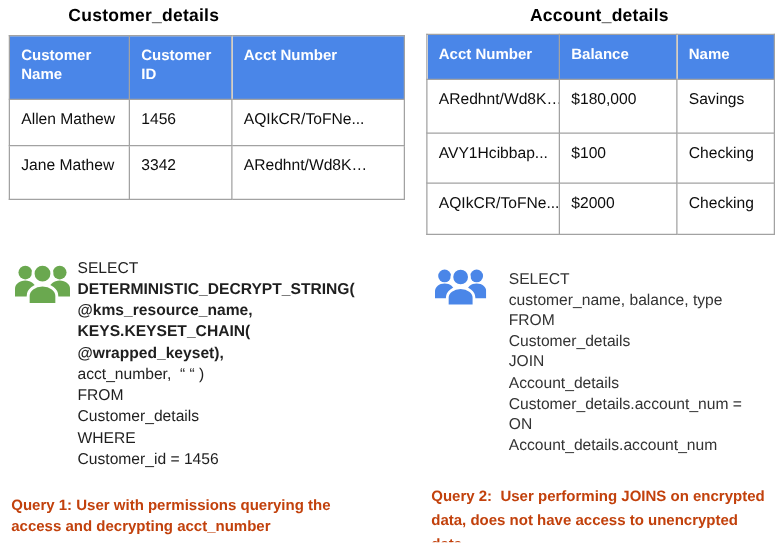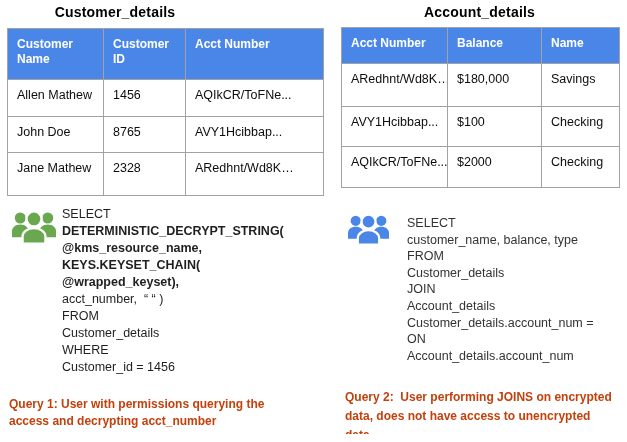--- a/index.html
+++ b/index.html
@@ -67,28 +67,23 @@
           <th>Customer ID</th>
           <th>Acct Number</th>
         </tr>
       </thead>
     <tbody>
         <tr class="r0">
           <td>Allen Mathew</td>
           <td>1456</td>
           <td>AQIkCR/ToFNe...</td>
         </tr>
-        <tr class="r1">
-          <td>John Doe</td>
-          <td>8765</td>
-          <td>AVY1Hcibbap...</td>
-        </tr>
         <tr class="r2">
           <td>Jane Mathew</td>
-          <td>2328</td>
+          <td>3342</td>
           <td>ARedhnt/Wd8K…</td>
         </tr>
       </tbody>
   </table>
 
   <table class="dtable" id="table-right">
     <colgroup>
         <col class="c0">
         <col class="c1">
         <col class="c2">

